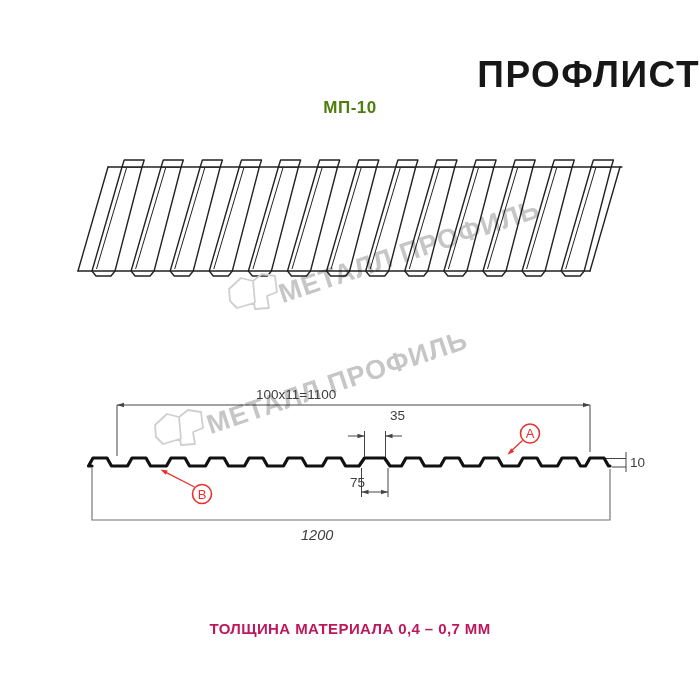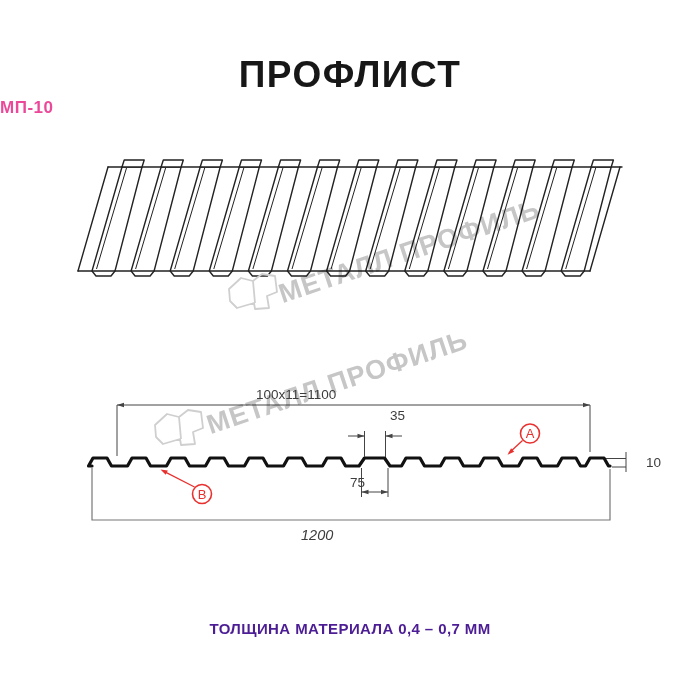--- a/index.html
+++ b/index.html
@@ -2,30 +2,30 @@
 <html><head>
 <meta charset="utf-8">
 <style>
   html,body{margin:0;padding:0;}
   body{
     width:700px;height:700px;position:relative;background:#ffffff;
     font-family:"Liberation Sans",sans-serif;overflow:hidden;
   }
   .abs{position:absolute;}
   .title{
-    left:0;right:0;top:54px;text-align:center;
+    left:0;right:0;top:54px;text-align:right;
     font-size:37px;font-weight:700;letter-spacing:1.5px;color:#171717;
   }
   .subtitle{
-    left:0;right:0;top:98px;text-align:left;
-    font-size:17px;font-weight:700;letter-spacing:0.5px;color:#ec4899;
+    left:0;right:0;top:98px;text-align:center;
+    font-size:17px;font-weight:700;letter-spacing:0.5px;color:#4d7c0f;
   }
   .footer{
     left:0;right:0;top:620px;text-align:center;
-    font-size:15px;font-weight:700;letter-spacing:0.4px;color:#4c1d95;
+    font-size:15px;font-weight:700;letter-spacing:0.4px;color:#be185d;
   }
   svg#art{left:0;top:0;}
   .dim{
     font-size:13.5px;color:#3d3d3d;white-space:nowrap;
   }
   .dim.center{}
   .marker{
     width:19px;height:19px;line-height:19px;text-align:center;
     font-size:13px;color:#e8312e;
   }
@@ -113,18 +113,18 @@
       <path d="M155,425L167,414L179,417L188,410L201,412L203,428L193,432L195,444L181,445L180,439L163,444L156,437Z M179,417L181,439" fill="none" stroke="#cfcfcf" stroke-width="1.8" stroke-linejoin="round" transform="translate(74,-136)"></path>
     </g>
 </svg>
 
 <div class="abs wm" style="left:284px;top:281px;">МЕТАЛЛ ПРОФИЛЬ</div>
 <div class="abs wm" style="left:212px;top:412px;">МЕТАЛЛ ПРОФИЛЬ</div>
 
 <div class="abs dim center" style="left:256px;top:387px;width:200px;">100x11=1100</div>
 <div class="abs dim" style="left:390px;top:408px;">35</div>
 <div class="abs dim center" style="left:350px;top:475px;width:49px;">75</div>
-<div class="abs dim" style="left:646px;top:455px;">10</div>
+<div class="abs dim" style="left:630px;top:455px;">10</div>
 <div class="abs dim center" style="left:301px;top:527px;width:100px;font-size:14.5px;font-style:italic;">1200</div>
 <div class="abs marker" style="left:520.5px;top:424px;">A</div>
 <div class="abs marker" style="left:192.5px;top:484.5px;">B</div>
 
 <div class="abs footer">ТОЛЩИНА МАТЕРИАЛА 0,4 – 0,7 ММ</div>
 
 </body></html>

